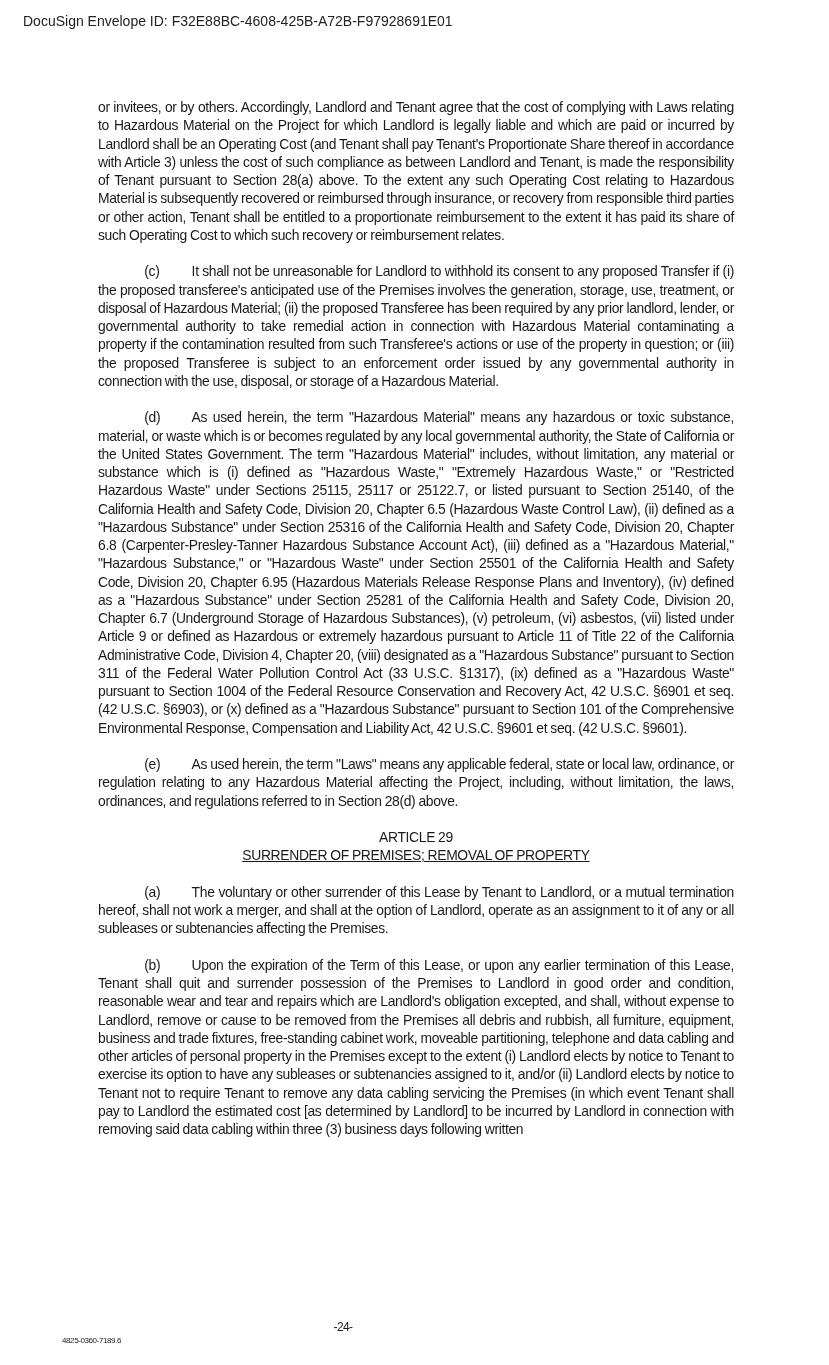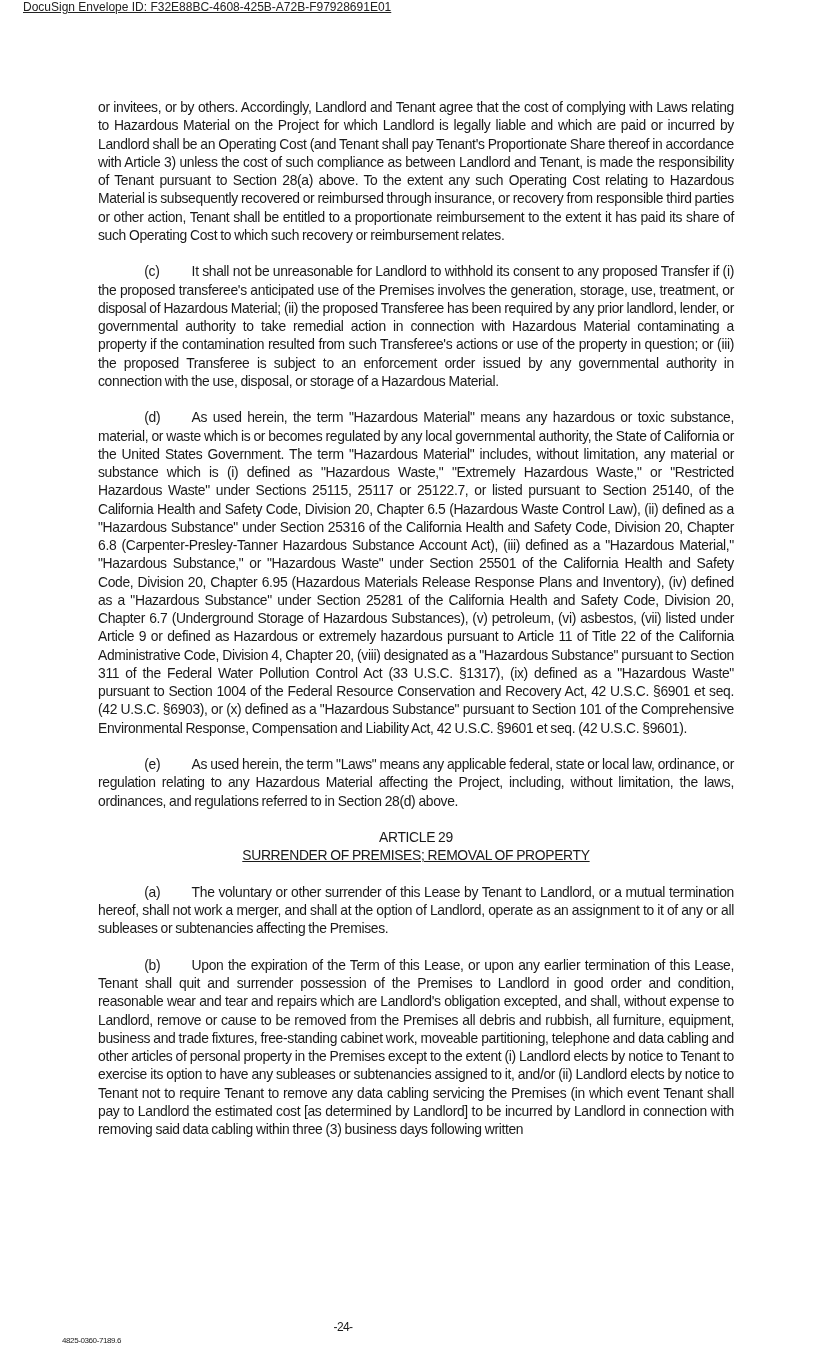--- a/index.html
+++ b/index.html
@@ -1,19 +1,19 @@
 <!DOCTYPE html>
 <html><head>
 <meta charset="utf-8">
 <style>
   html, body { margin: 0; padding: 0; background: #ffffff; }
   body { width: 829px; height: 1365px; position: relative; overflow: hidden; color: #1a1a1a; }
   .envelope-id {
-    position: absolute; left: 23px; top: 0;
-    font-family: "Liberation Sans", sans-serif; font-size: 12px; color: #222; text-decoration: underline;
+    position: absolute; left: 23px; top: 13px;
+    font-family: "Liberation Sans", sans-serif; font-size: 14px; color: #222;
   }
   .page-body {
     position: absolute; left: 98px; top: 98px; width: 636px;
     font-family: "Liberation Sans", sans-serif; font-size: 14.4px;
     line-height: 18.25px; letter-spacing: -0.35px; word-spacing: -0.5px;
     transform: scaleX(0.965); transform-origin: left top; width: 659px;
   }
   .para { text-align: justify; margin: 0 0 18.25px 0; }
   .para .num { display: inline-block; width: 97px; padding-left: 48px; box-sizing: border-box; }
   .heading { text-align: center; margin: 0; }

